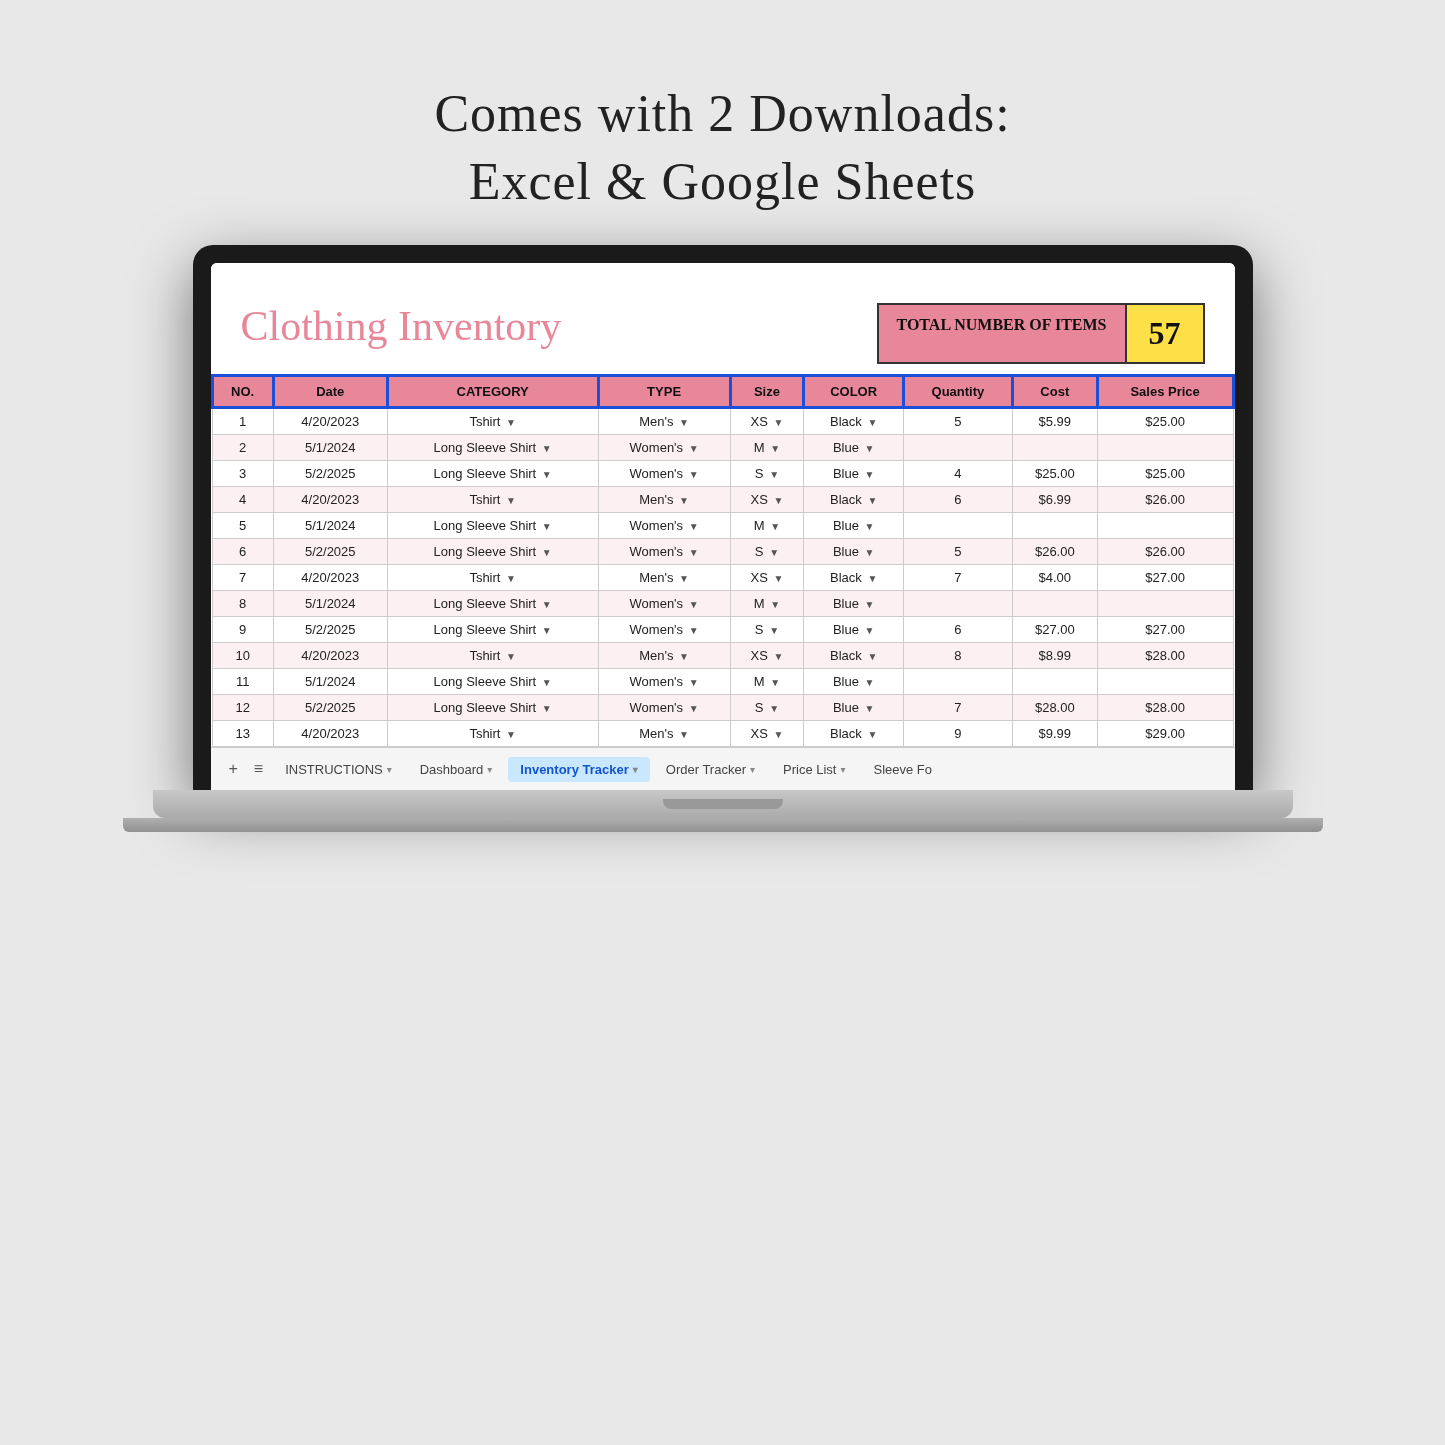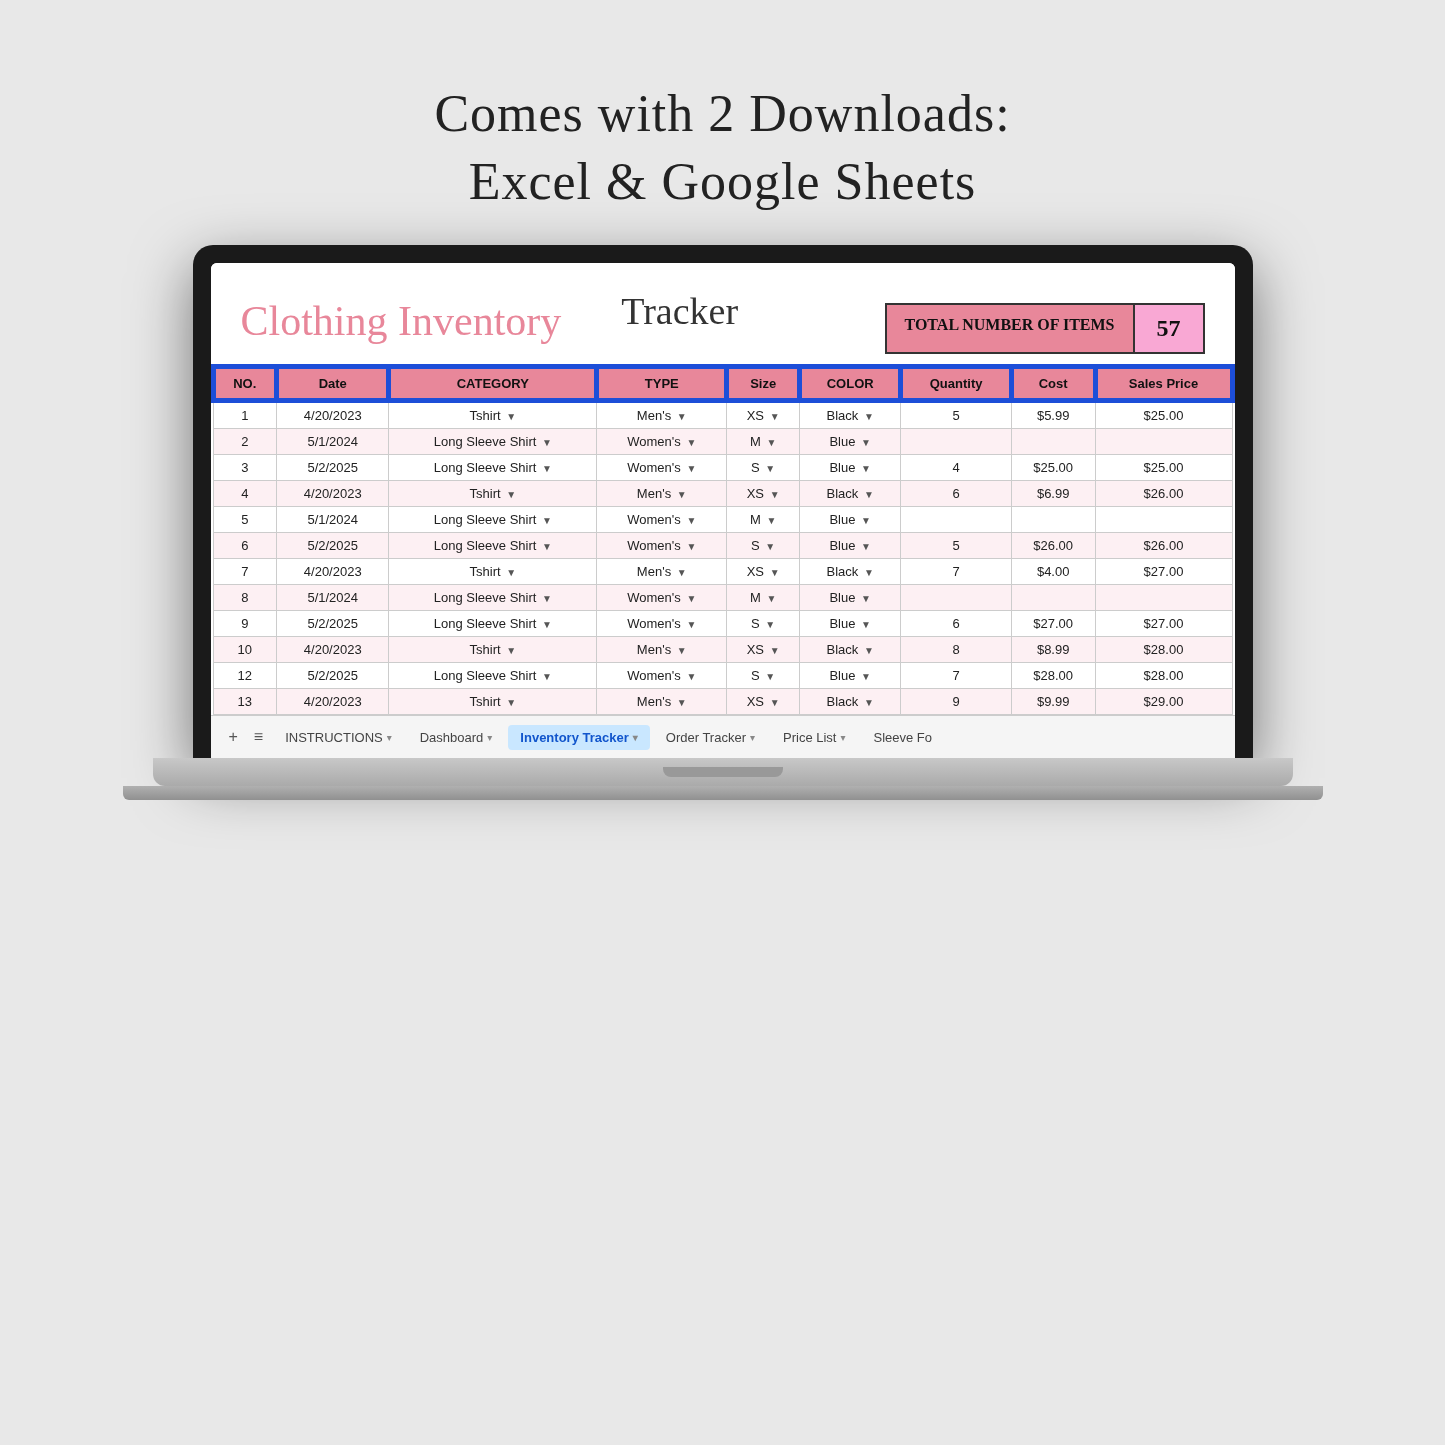--- a/index.html
+++ b/index.html
@@ -95,41 +95,41 @@
       background: #e8879a;
       padding: 10px 18px;
       font-size: 16px;
       font-weight: bold;
       color: #111;
       text-align: center;
       line-height: 1.3;
     }
 
     .total-value {
-      background: #f9a8d4;
+      background: #fde047;
       padding: 10px 22px;
-      font-size: 24px;
+      font-size: 32px;
       font-weight: bold;
       color: #111;
       display: flex;
       align-items: center;
       justify-content: center;
       border-left: 2px solid #333;
     }
 
     
     .spreadsheet-table {
       width: 100%;
       border-collapse: collapse;
       font-size: 14px;
     }
 
     .spreadsheet-table th {
       background: #e8879a;
-      border: 5px solid #1d4ed8;
+      border: 3px solid #1d4ed8;
       padding: 7px 6px;
       text-align: center;
       font-weight: bold;
       color: #111;
       font-family: Arial, sans-serif;
       font-size: 13px;
     }
 
     .spreadsheet-table td {
       border: 1px solid #ccc;
@@ -228,21 +228,20 @@
   <div class="headline-text">Excel &amp; Google Sheets</div>
 </div>
 
 <div class="laptop-wrapper">
   <div class="laptop-screen-outer">
     <div class="laptop-screen-inner">
 
       <div class="spreadsheet-header">
         <div class="logo-area">
           <span class="logo-cursive">Clothing Inventory</span>
-          <span class="logo-serif">Tracker</span>
         </div>
         <div class="total-box">
           <div class="total-label">TOTAL NUMBER OF ITEMS</div>
           <div class="total-value">57</div>
         </div>
       </div>
 
       <table class="spreadsheet-table">
         <thead>
           <tr>
@@ -362,20 +361,31 @@
               <td>4/20/2023</td>
               <td>Tshirt <span class="dropdown-arrow">▼</span></td>
               <td>Men's <span class="dropdown-arrow">▼</span></td>
               <td>XS <span class="dropdown-arrow">▼</span></td>
               <td>Black <span class="dropdown-arrow">▼</span></td>
               <td>8</td>
               <td>$8.99</td>
               <td>$28.00</td>
             </tr>
             <tr>
+              <td>11</td>
+              <td>5/1/2024</td>
+              <td>Long Sleeve Shirt <span class="dropdown-arrow">▼</span></td>
+              <td>Women's <span class="dropdown-arrow">▼</span></td>
+              <td>M <span class="dropdown-arrow">▼</span></td>
+              <td>Blue <span class="dropdown-arrow">▼</span></td>
+              <td></td>
+              <td></td>
+              <td></td>
+            </tr>
+            <tr>
               <td>12</td>
               <td>5/2/2025</td>
               <td>Long Sleeve Shirt <span class="dropdown-arrow">▼</span></td>
               <td>Women's <span class="dropdown-arrow">▼</span></td>
               <td>S <span class="dropdown-arrow">▼</span></td>
               <td>Blue <span class="dropdown-arrow">▼</span></td>
               <td>7</td>
               <td>$28.00</td>
               <td>$28.00</td>
             </tr>

